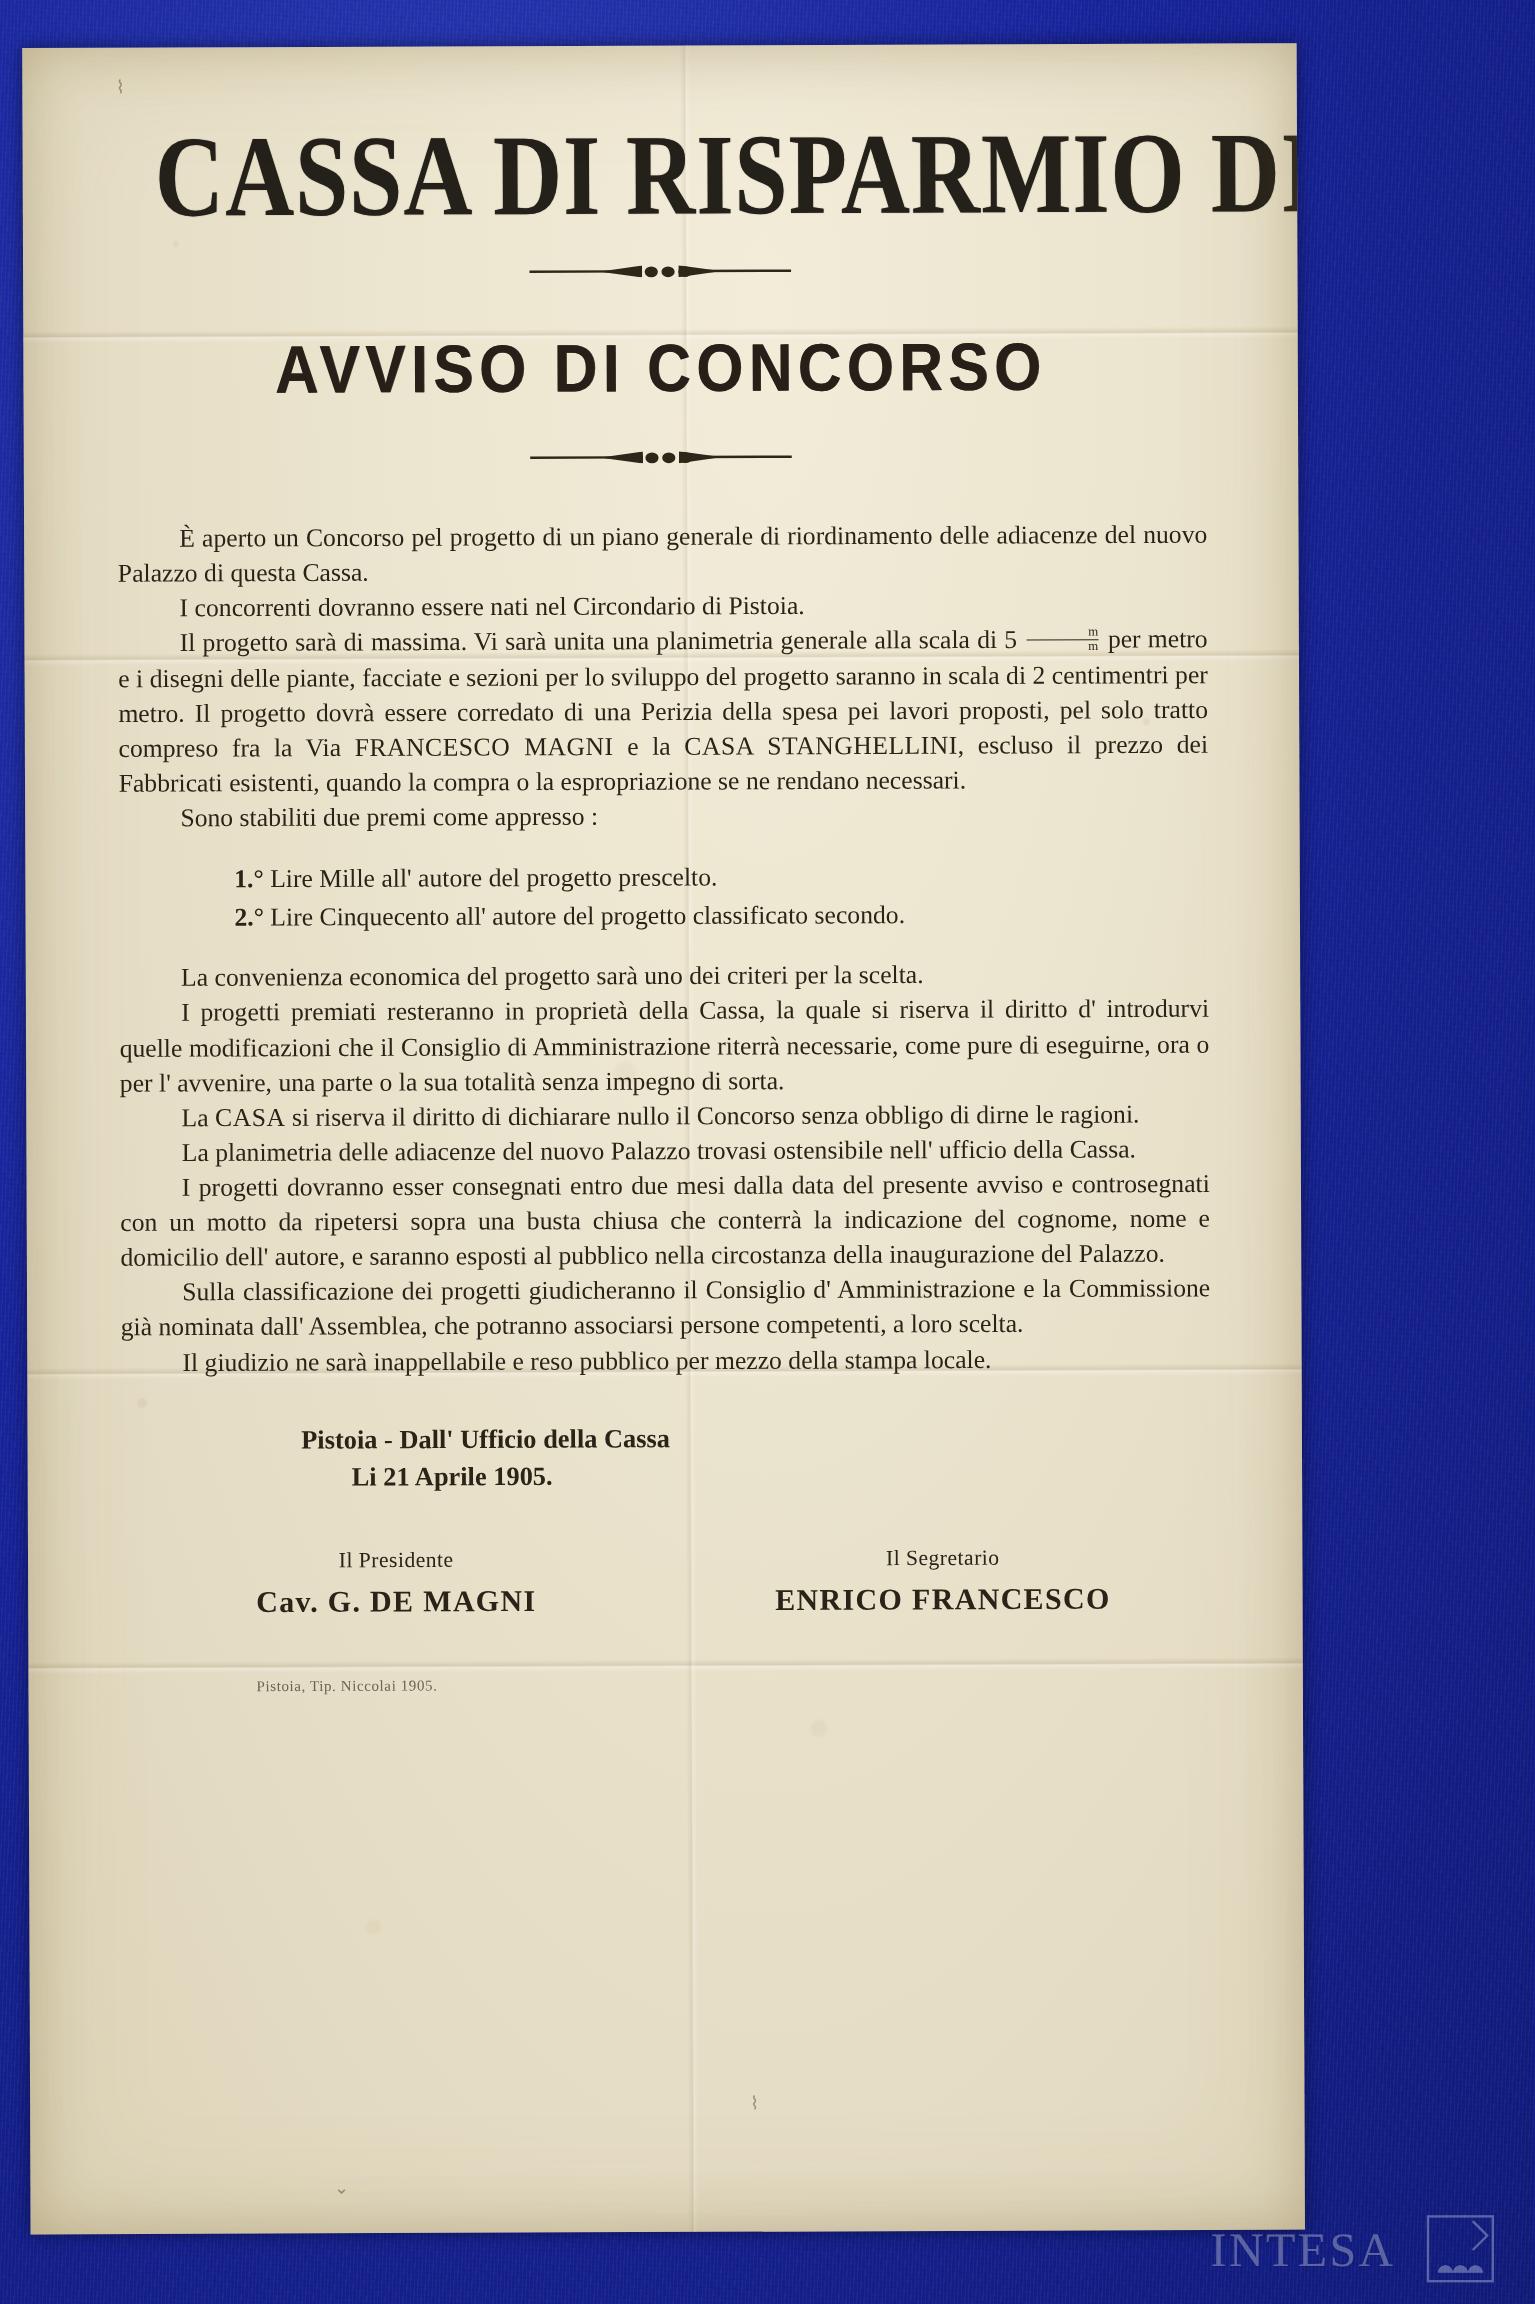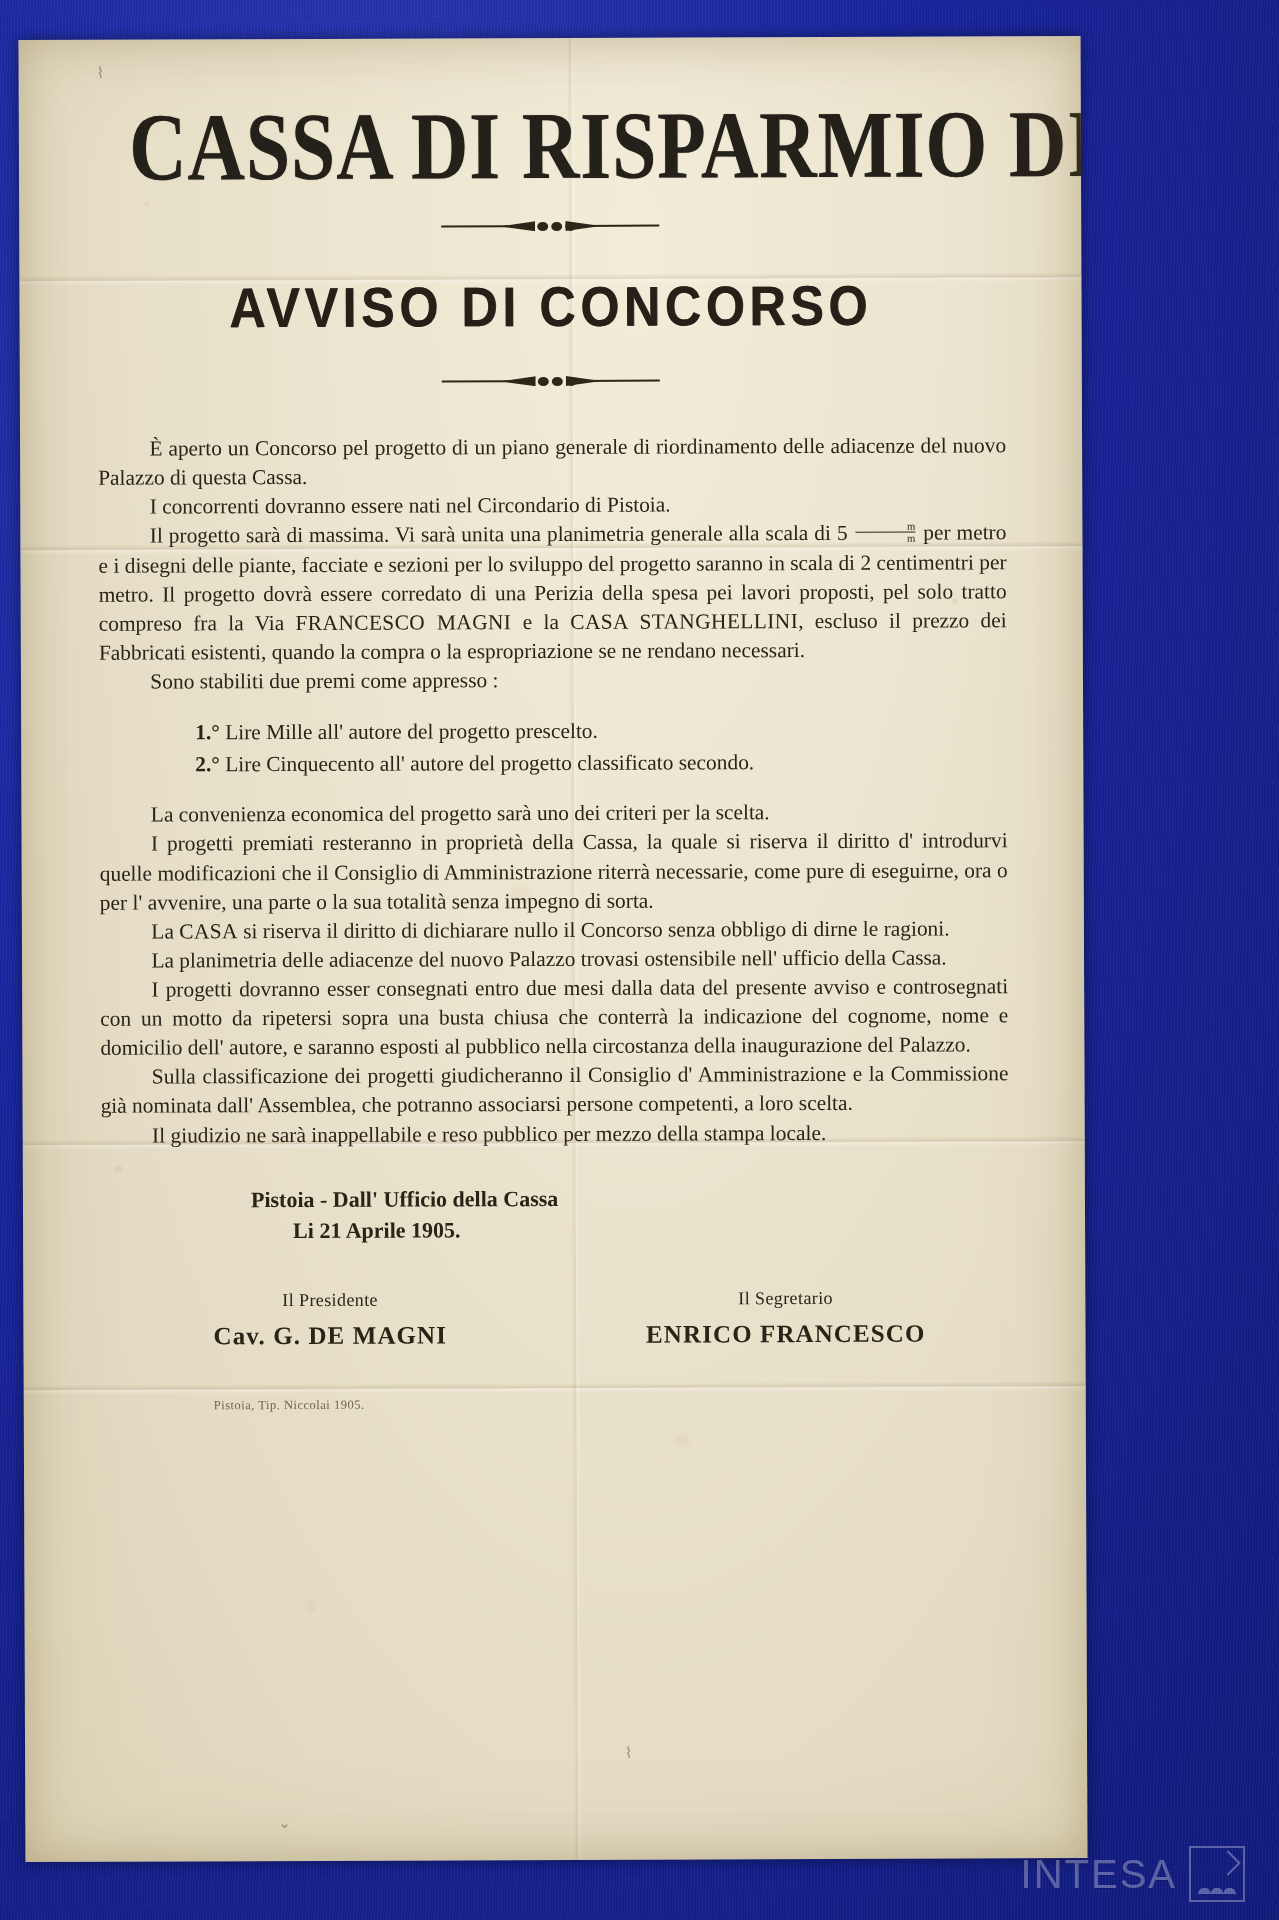--- a/index.html
+++ b/index.html
@@ -219,24 +219,24 @@
     color: #6d6450;
   }
 
   
   #watermark{
     position:absolute;
     right: 34px;
     bottom: 18px;
     display:flex;
     align-items:center;
-    gap: 12px;
+    gap: 26px;
     opacity:.55;
     pointer-events:none;
-    font-family:Liberation Sans, sans-serif;
+    font-family:Liberation Serif, serif;
   }
   #watermark .wm-text{
     font-size: 40px;
     letter-spacing: 2px;
     color: rgba(235,238,248,.62);
     text-shadow: 0 1px 1px rgba(0,0,0,.25);
   }
   #watermark .wm-mark{
     width: 52px; height: 52px;
     border: 2px solid rgba(232,236,248,.62);

